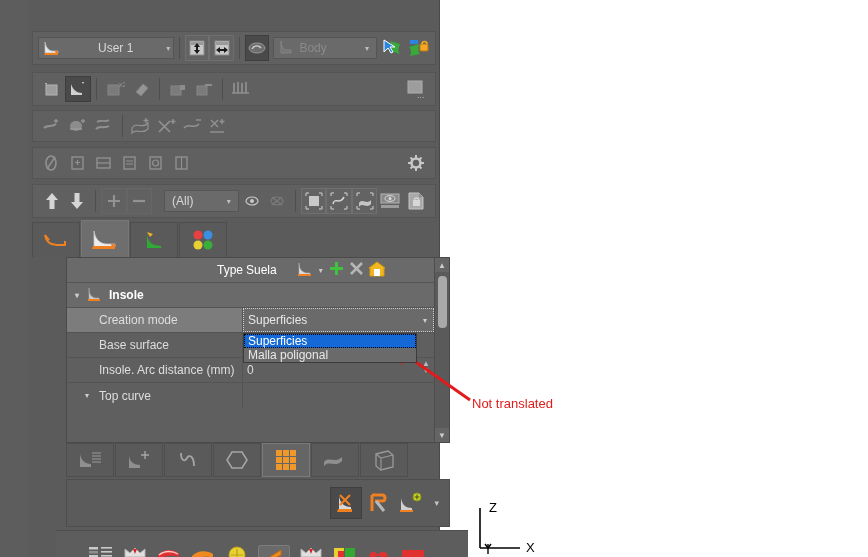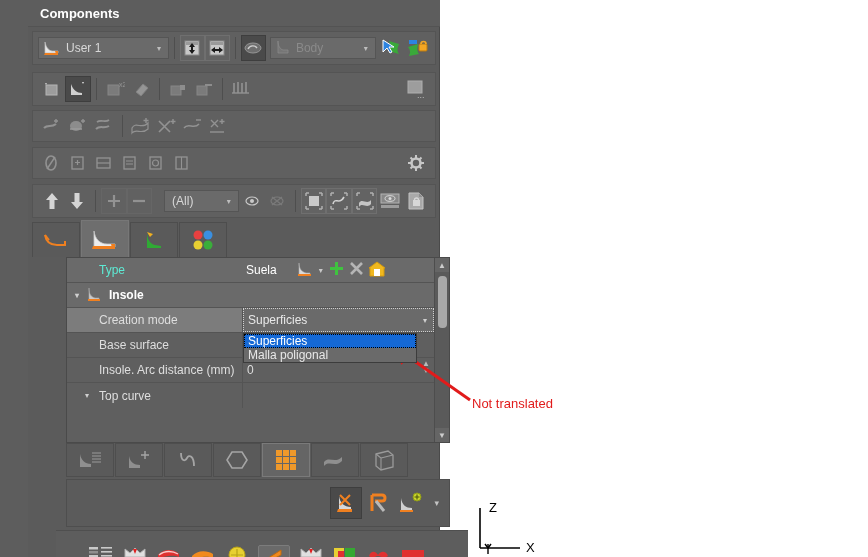--- a/index.html
+++ b/index.html
@@ -83,21 +83,21 @@
     border:1px solid #4a4a4a;
     box-sizing:border-box;
   }
   #grid-inner{position:absolute;left:0;top:0;right:15px;bottom:0;overflow:hidden;}
   .g-header{
     position:relative;height:25px;background:#6a6a6a;
     border-bottom:1px solid #545454;
     display:flex;align-items:center;
     box-sizing:border-box;
   }
-  .g-header .hcell-l{width:176px;padding-left:32px;color:#5eead4;box-sizing:border-box;}
+  .g-header .hcell-l{width:176px;padding-left:1px;color:#ffffff;box-sizing:border-box;text-align:right;}
   .g-header .hcell-r{flex:1;display:flex;align-items:center;padding-left:3px;}
   .g-row{
     position:relative;height:25px;display:flex;align-items:center;
     border-bottom:1px solid #545454;
     box-sizing:border-box;
   }
   .g-lab{
     width:176px;height:100%;display:flex;align-items:center;
     box-sizing:border-box;color:#dedede;
     border-right:1px solid #545454;
@@ -176,25 +176,24 @@
   #axis-gizmo{position:absolute;left:470px;top:500px;}
   .hidden-spacer{flex:1;}
 </style>
 </head>
 <body>
 
 <div id="app-left-gutter"></div>
 
 <div id="panel">
 
-  <div id="panel-title">Components</div>
 
   <div class="strip" style="top:31px;height:34px;">
     <div class="row" style="padding:0 5px;">
-      <div class="combo" style="width:136px;">
+      <div class="combo" style="width:136px;gap:32px;">
         <span style="width:20px;display:inline-block;">
           <svg width="20" height="18" viewBox="0 0 20 18">
             <path d="M3 4 C4 9 6 12 10 13 L16 13 L16 15 L3 15 Z" fill="#e8e8e8" stroke="#bdbdbd" stroke-width=".7"></path>
             <path d="M3 15 L16 15 L16 17 L2 17 Z" fill="#f08020"></path>
             <path d="M13 13 L16 13 L16 16 L14 16 Z" fill="#f08020"></path>
           </svg>
         </span>
         <span class="cb-label">User 1</span>
         <span class="cb-arrow">▾</span>
       </div>

